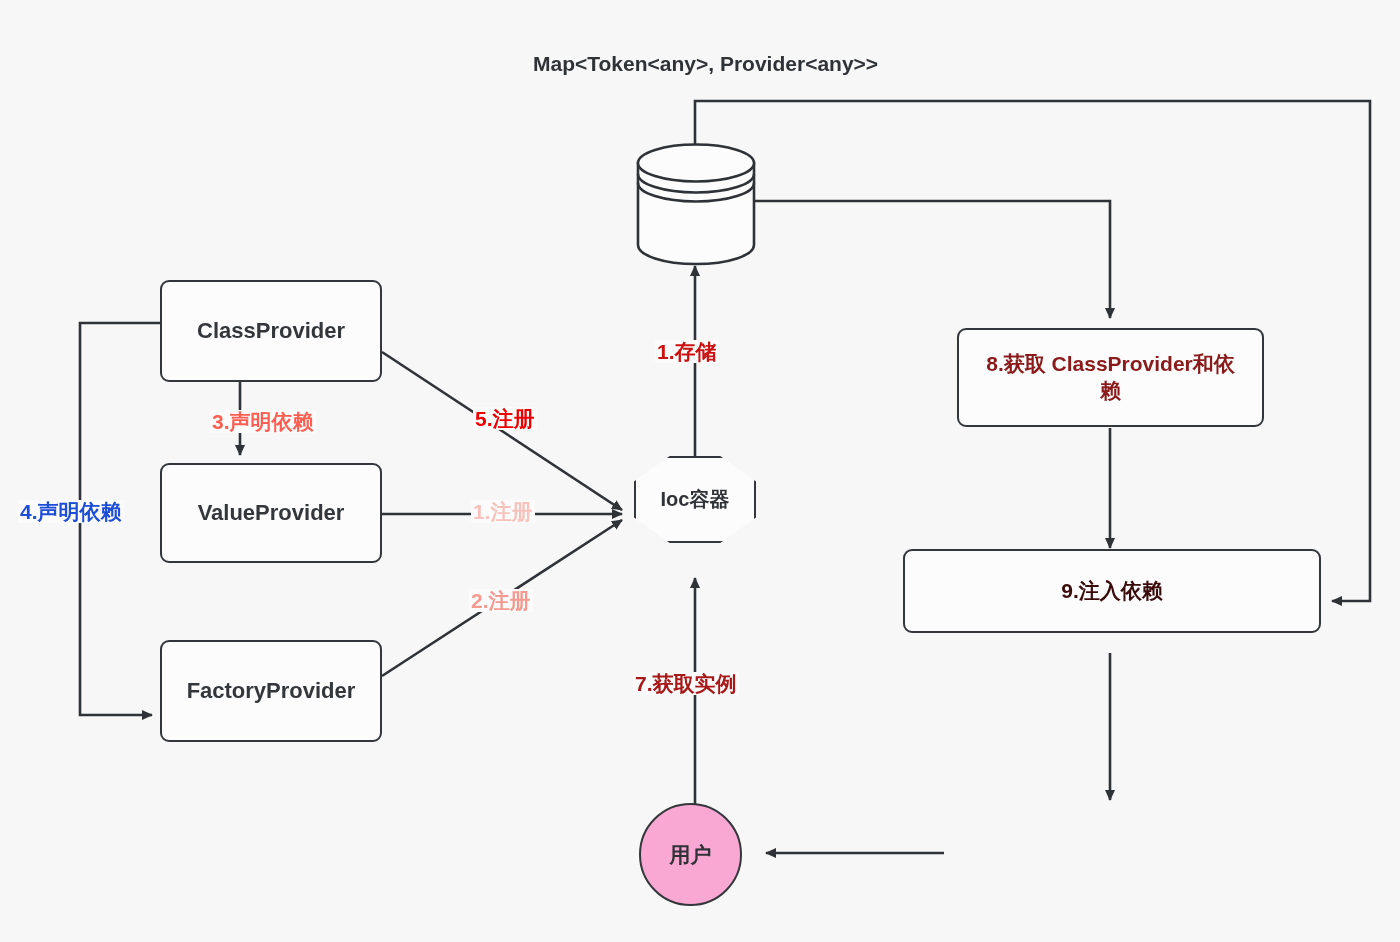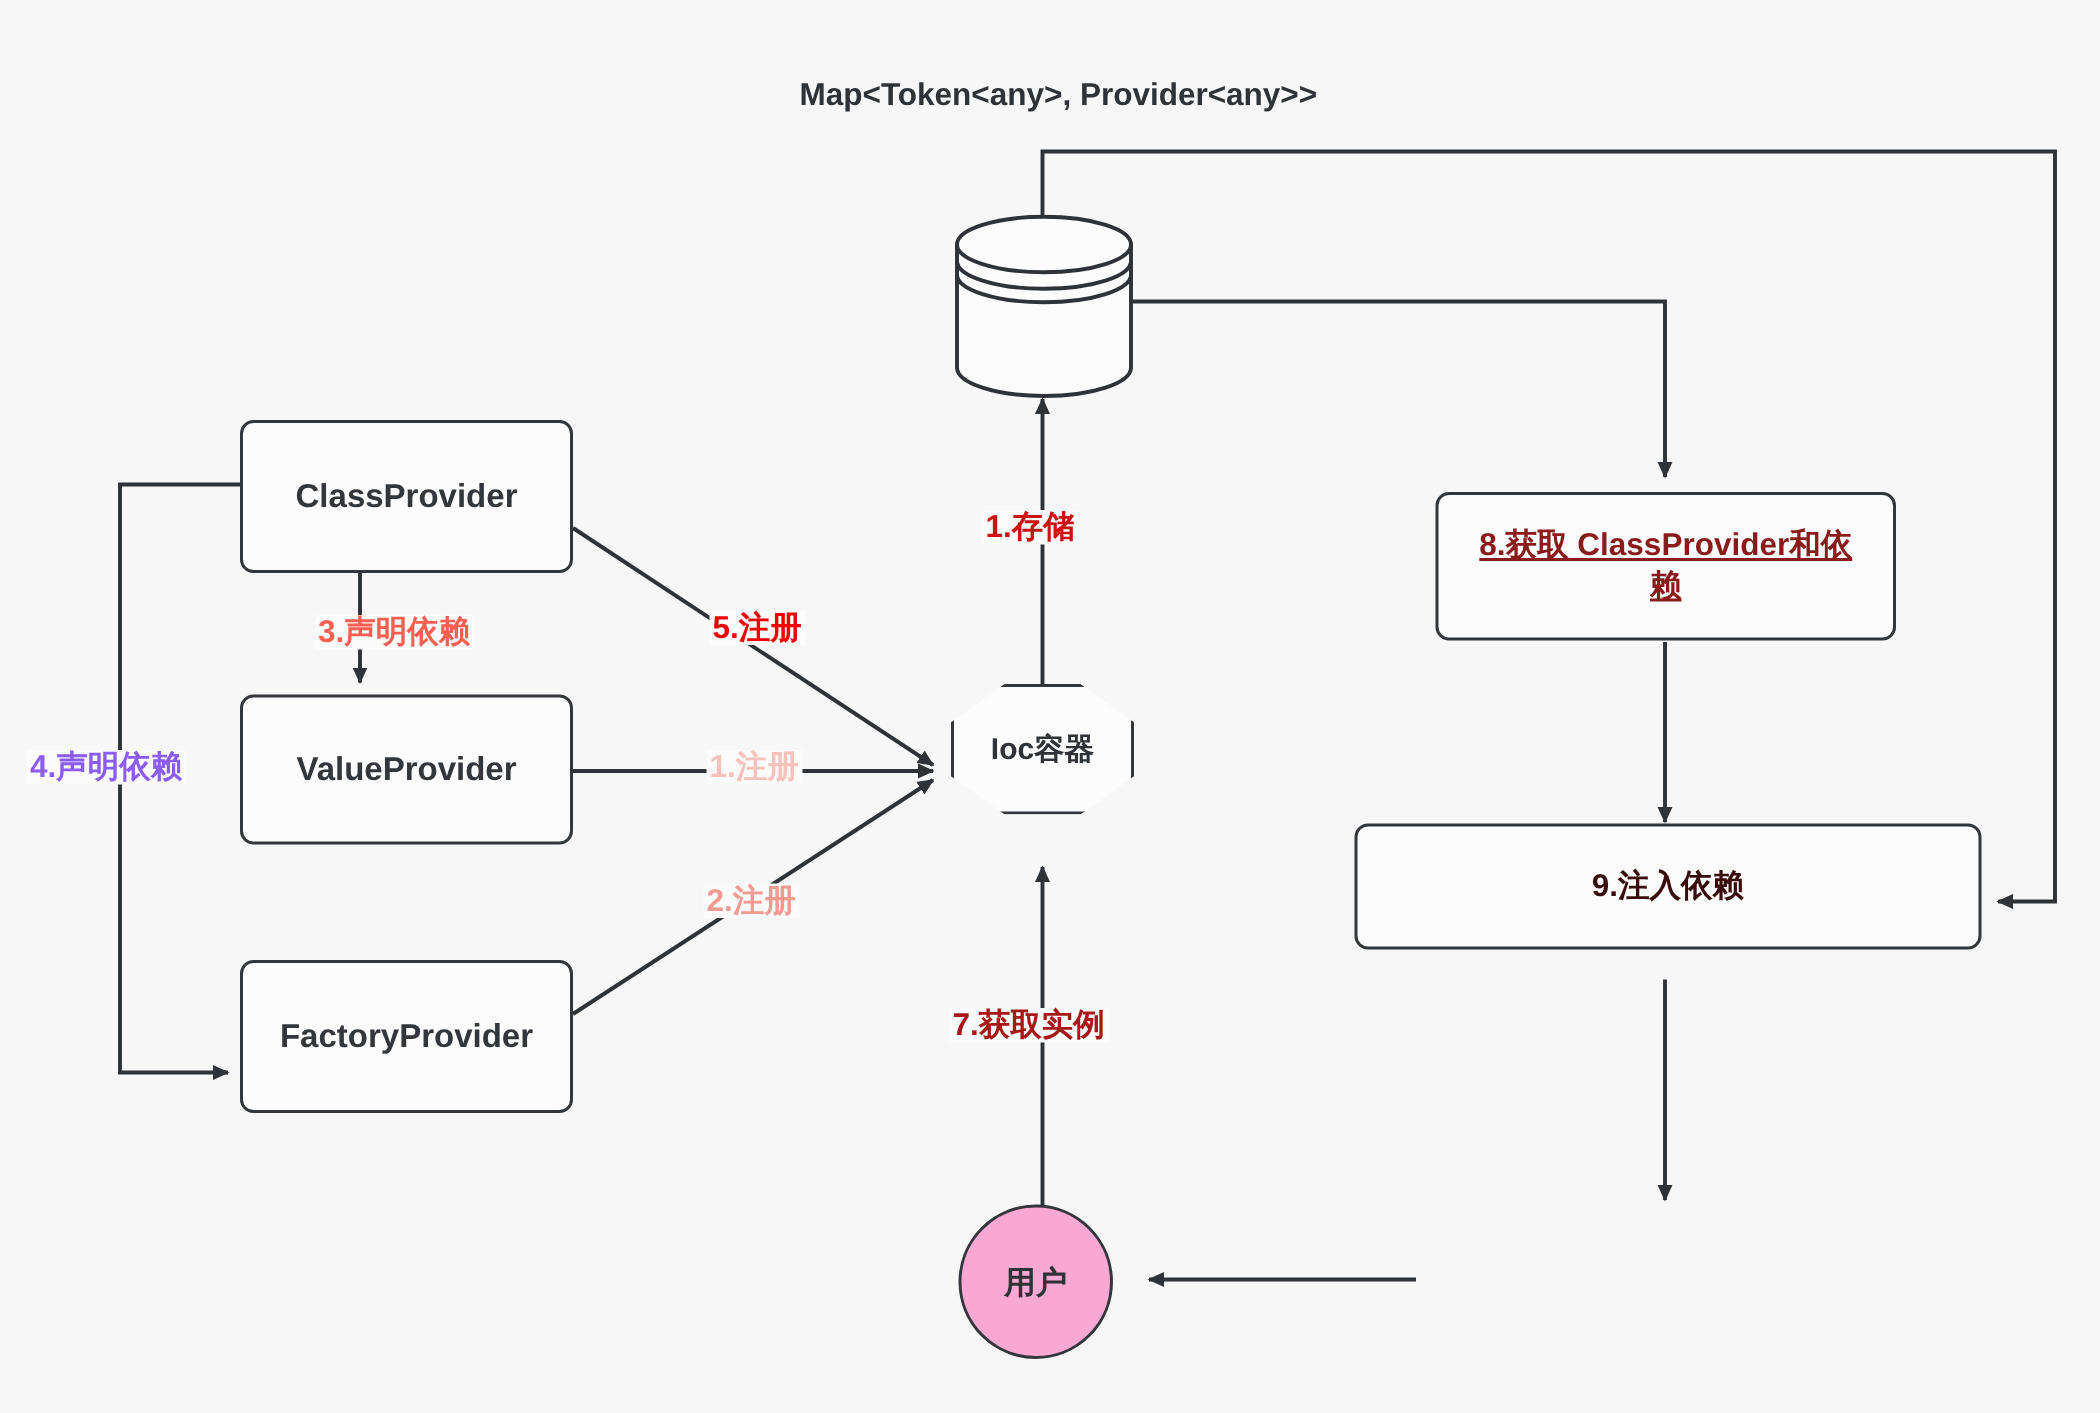--- a/index.html
+++ b/index.html
@@ -9,21 +9,21 @@
     font-family:"Liberation Sans","DejaVu Sans",sans-serif;
     overflow:hidden;
   }
   #canvas{position:relative;width:1400px;height:942px;}
   svg#wires{position:absolute;left:0;top:0;width:1400px;height:942px;}
   .node{position:absolute;box-sizing:border-box;display:flex;align-items:center;justify-content:center;text-align:center;}
   .rbox{
     background:#fcfcfc;border:2.6px solid #33363a;border-radius:9px;
     font-weight:bold;color:#33363a;line-height:1.25;
   }
-  .rbox.r8{color:#8b1a1a;font-size:21px;padding:0 22px;text-decoration:underline;}
+  .rbox.r8{color:#8b1a1a;font-size:21px;padding:0 22px;}
   .rbox.r9{color:#3a0b0b;font-size:21px;padding:0 10px;}
   .rbox.r10{color:#2f3236;font-size:21px;padding:0 10px;}
   .rbox.prov{font-size:22px;}
   .octo{
     background:#fcfcfc;color:#2f3236;font-weight:bold;font-size:20px;
     border:2.6px solid #33363a;
     clip-path:polygon(29.3% 0,70.7% 0,100% 29.3%,100% 70.7%,70.7% 100%,29.3% 100%,0 70.7%,0 29.3%);
   }
   .circ{
     background:#f9a8d4;border:2.8px solid #33363a;border-radius:50%;
@@ -117,21 +117,21 @@
     <span>9.注入依赖</span>
   </div>
 
 
   <div class="lbl" style="left:471px;top:500px;color:#f7c2bb;">1.注册</div>
 
   <div class="lbl" style="left:469px;top:589px;color:#f49a90;">2.注册</div>
 
   <div class="lbl" style="left:210px;top:410px;color:#fb5f52;">3.声明依赖</div>
 
-  <div class="lbl" style="left:18px;top:500px;color:#8b5cf6;">4.声明依赖</div>
+  <div class="lbl" style="left:18px;top:500px;color:#1d4ed8;">4.声明依赖</div>
 
   <div class="lbl" style="left:473px;top:407px;color:#ee0000;">5.注册</div>
 
   <div class="lbl" style="left:655px;top:340px;color:#cc1111;">1.存储</div>
 
   <div class="lbl" style="left:633px;top:672px;color:#a81818;">7.获取实例</div>
 
 </div>
 
 </body></html>

